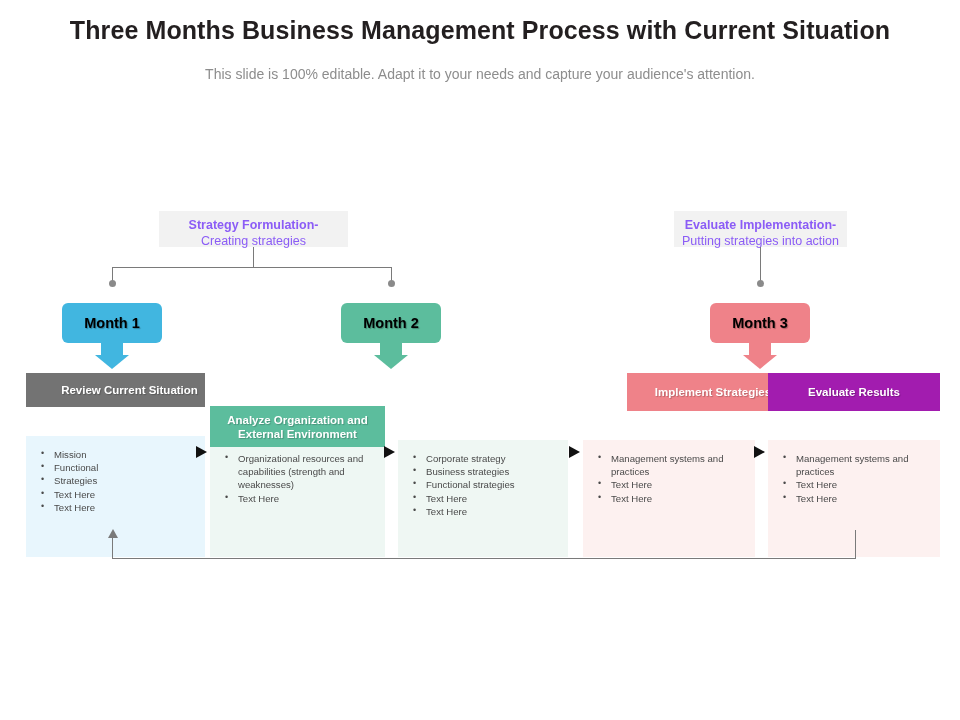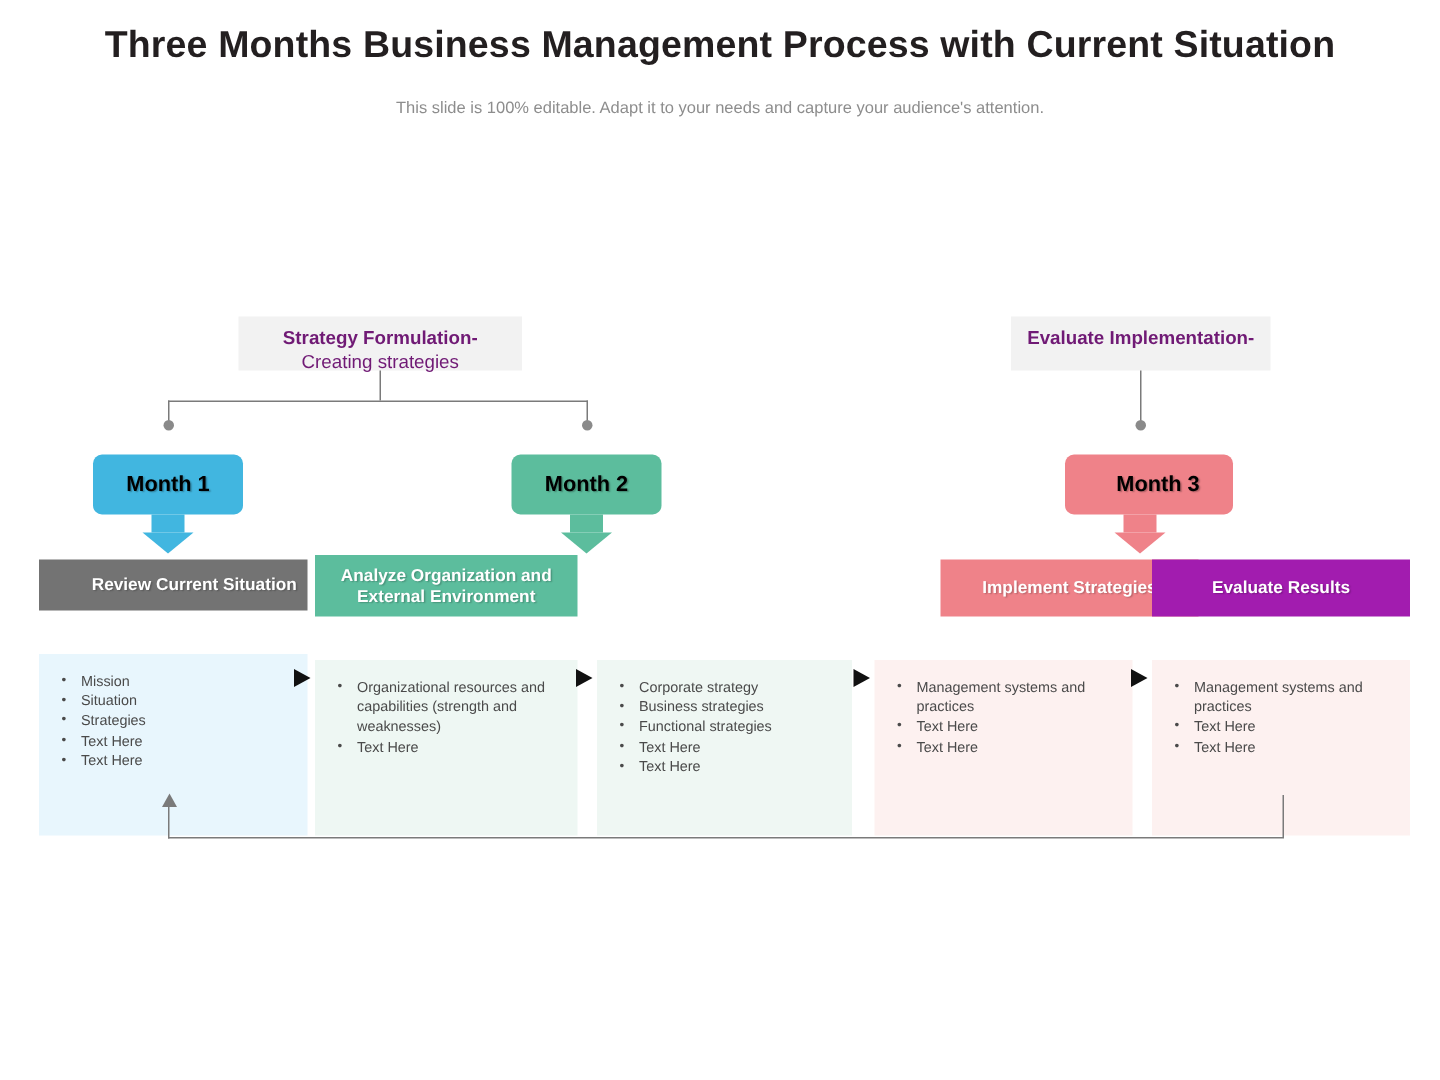--- a/index.html
+++ b/index.html
@@ -30,31 +30,31 @@
     font-weight: bold;
     color: #231f20;
     letter-spacing: 0.1px;
   }
   #subtitle {
     position: absolute;
     left: 0;
     top: 66px;
     width: 960px;
     text-align: center;
-    font-size: 11px;
+    font-size: 14px;
     color: #8d8d8d;
   }
 
   
   .note-box {
     position: absolute;
     background: #f2f2f2;
     text-align: center;
     font-size: 12.5px;
-    color: #701a75;
+    color: #8b5cf6;
     line-height: 16px;
     padding-top: 6px;
     box-sizing: border-box;
   }
   .note-box .note-strong { font-weight: bold; }
   .note-box .note-sub { font-weight: normal; }
 
   
   .ln-h {
     position: absolute;
@@ -184,63 +184,64 @@
 
   <div class="ln-v" style="left:253px; top:247px; height:20px;"></div>
   <div class="ln-h" style="left:112px; top:267px; width:280px;"></div>
   <div class="ln-v" style="left:112px; top:267px; height:16px;"></div>
   <div class="ln-v" style="left:391px; top:267px; height:16px;"></div>
   <div class="dot" style="left:109px; top:280px;"></div>
   <div class="dot" style="left:388px; top:280px;"></div>
 
   <div class="note-box" style="left:674px; top:211px; width:173px; height:36px;">
     <div class="note-strong">Evaluate Implementation-</div>
+    <div class="note-sub">Putting strategies into action</div>
   </div>
   <div class="ln-v" style="left:760px; top:247px; height:36px;"></div>
   <div class="dot" style="left:757px; top:280px;"></div>
 
   <div class="month-badge" style="left:62px; top:303px; background:#41b6e0;">
     <span>Month 1</span>
   </div>
   <div class="month-stem" style="left:101px; top:343px; height:12px; background:#41b6e0;"></div>
   <div class="month-arrow" style="left:95px; top:355px; border-top:14px solid #41b6e0;"></div>
 
   <div class="month-badge" style="left:341px; top:303px; background:#5cbd9d;">
     <span>Month 2</span>
   </div>
   <div class="month-stem" style="left:380px; top:343px; height:12px; background:#5cbd9d;"></div>
   <div class="month-arrow" style="left:374px; top:355px; border-top:14px solid #5cbd9d;"></div>
 
-  <div class="month-badge" style="left:710px; top:303px; background:#ef8289;padding-left:12px;">
+  <div class="month-badge" style="left:710px; top:303px; background:#ef8289;">
     <span>Month 3</span>
   </div>
   <div class="month-stem" style="left:749px; top:343px; height:12px; background:#ef8289;"></div>
   <div class="month-arrow" style="left:743px; top:355px; border-top:14px solid #ef8289;"></div>
 
   <div class="card" style="left:26px; top:373px; width:179px; height:155px;">
     <div class="card-body" style="top:34px; height:121px; background:#e8f6fd;">
       <ul>
         <li>Mission</li>
-        <li>Situation</li>
+        <li>Functional</li>
         <li>Strategies</li>
         <li>Text Here</li>
         <li>Text Here</li>
       </ul>
     </div>
     <div class="card-head" style="height:34px; background:#737373;padding-left:28px;">Review Current Situation</div>
   </div>
 
   <div class="card" style="left:210px; top:370px; width:175px; height:158px;">
     <div class="card-body" style="top:41px; height:117px; background:#eef7f3;">
       <ul>
         <li>Organizational resources and capabilities (strength and weaknesses)</li>
         <li>Text Here</li>
       </ul>
     </div>
-    <div class="card-head" style="height:41px; background:#5cbd9d; padding:0 8px;">Analyze Organization and External Environment</div>
+    <div class="card-head" style="height:41px; background:#5cbd9d; padding:0 8px;margin-top:36px;">Analyze Organization and External Environment</div>
   </div>
 
   <div class="card" style="left:398px; top:373px; width:170px; height:155px;">
     <div class="card-body" style="top:38px; height:117px; background:#eff7f3;">
       <ul>
         <li>Corporate strategy</li>
         <li>Business strategies</li>
         <li>Functional strategies</li>
         <li>Text Here</li>
         <li>Text Here</li>

